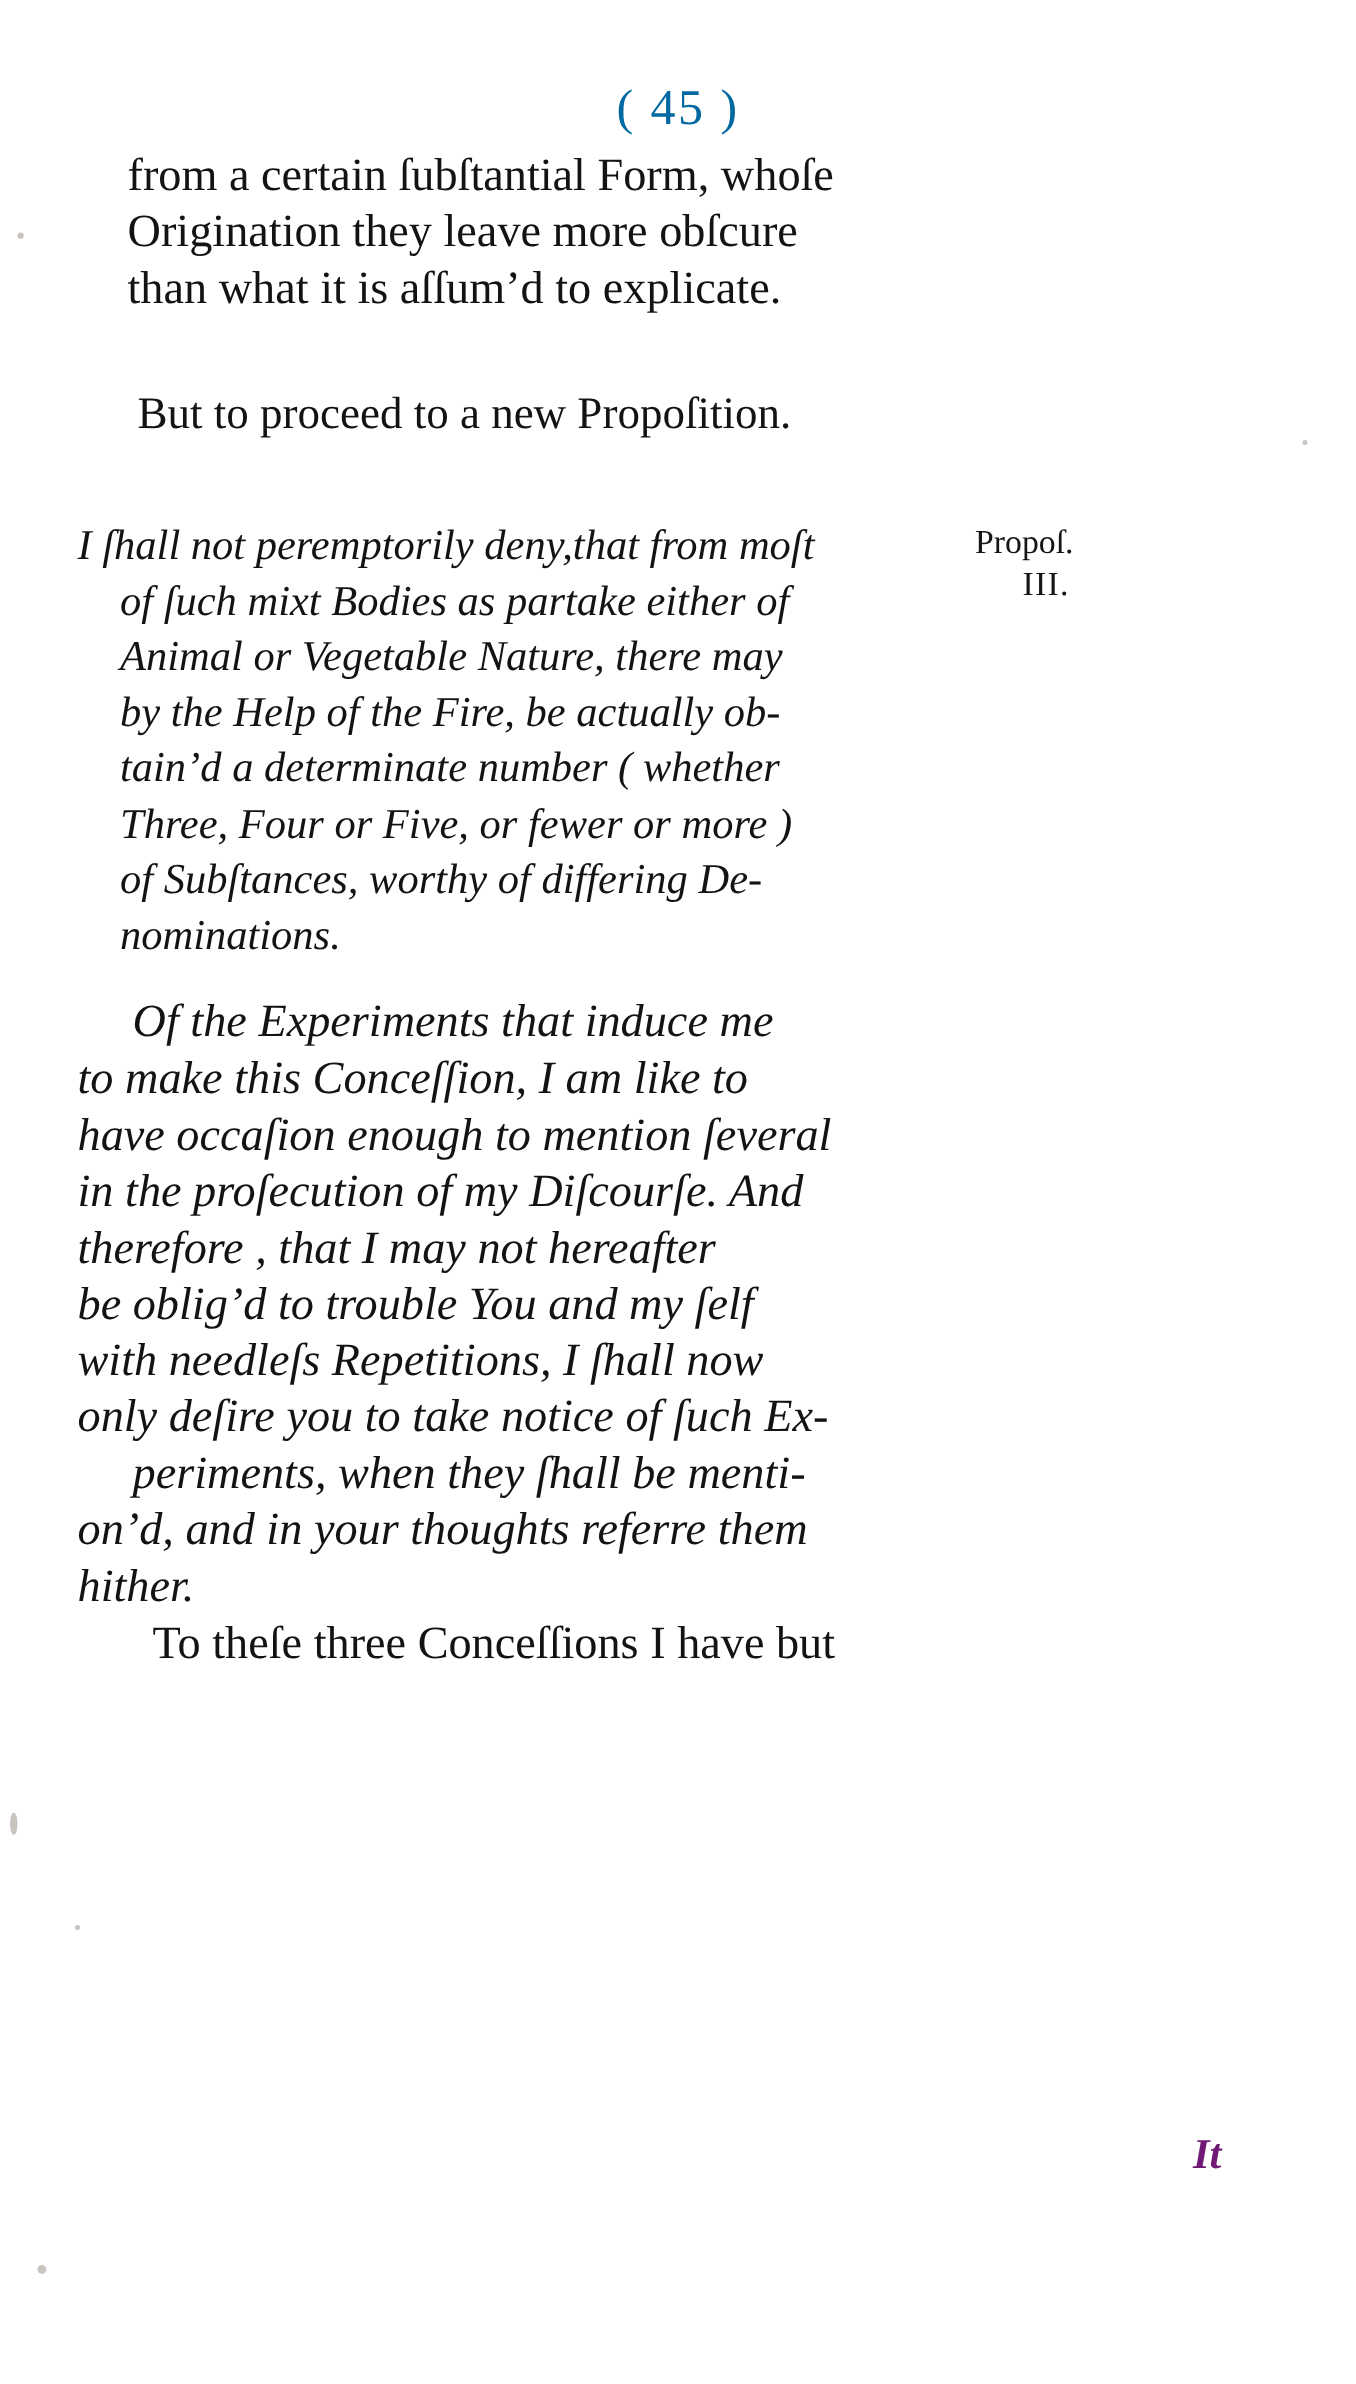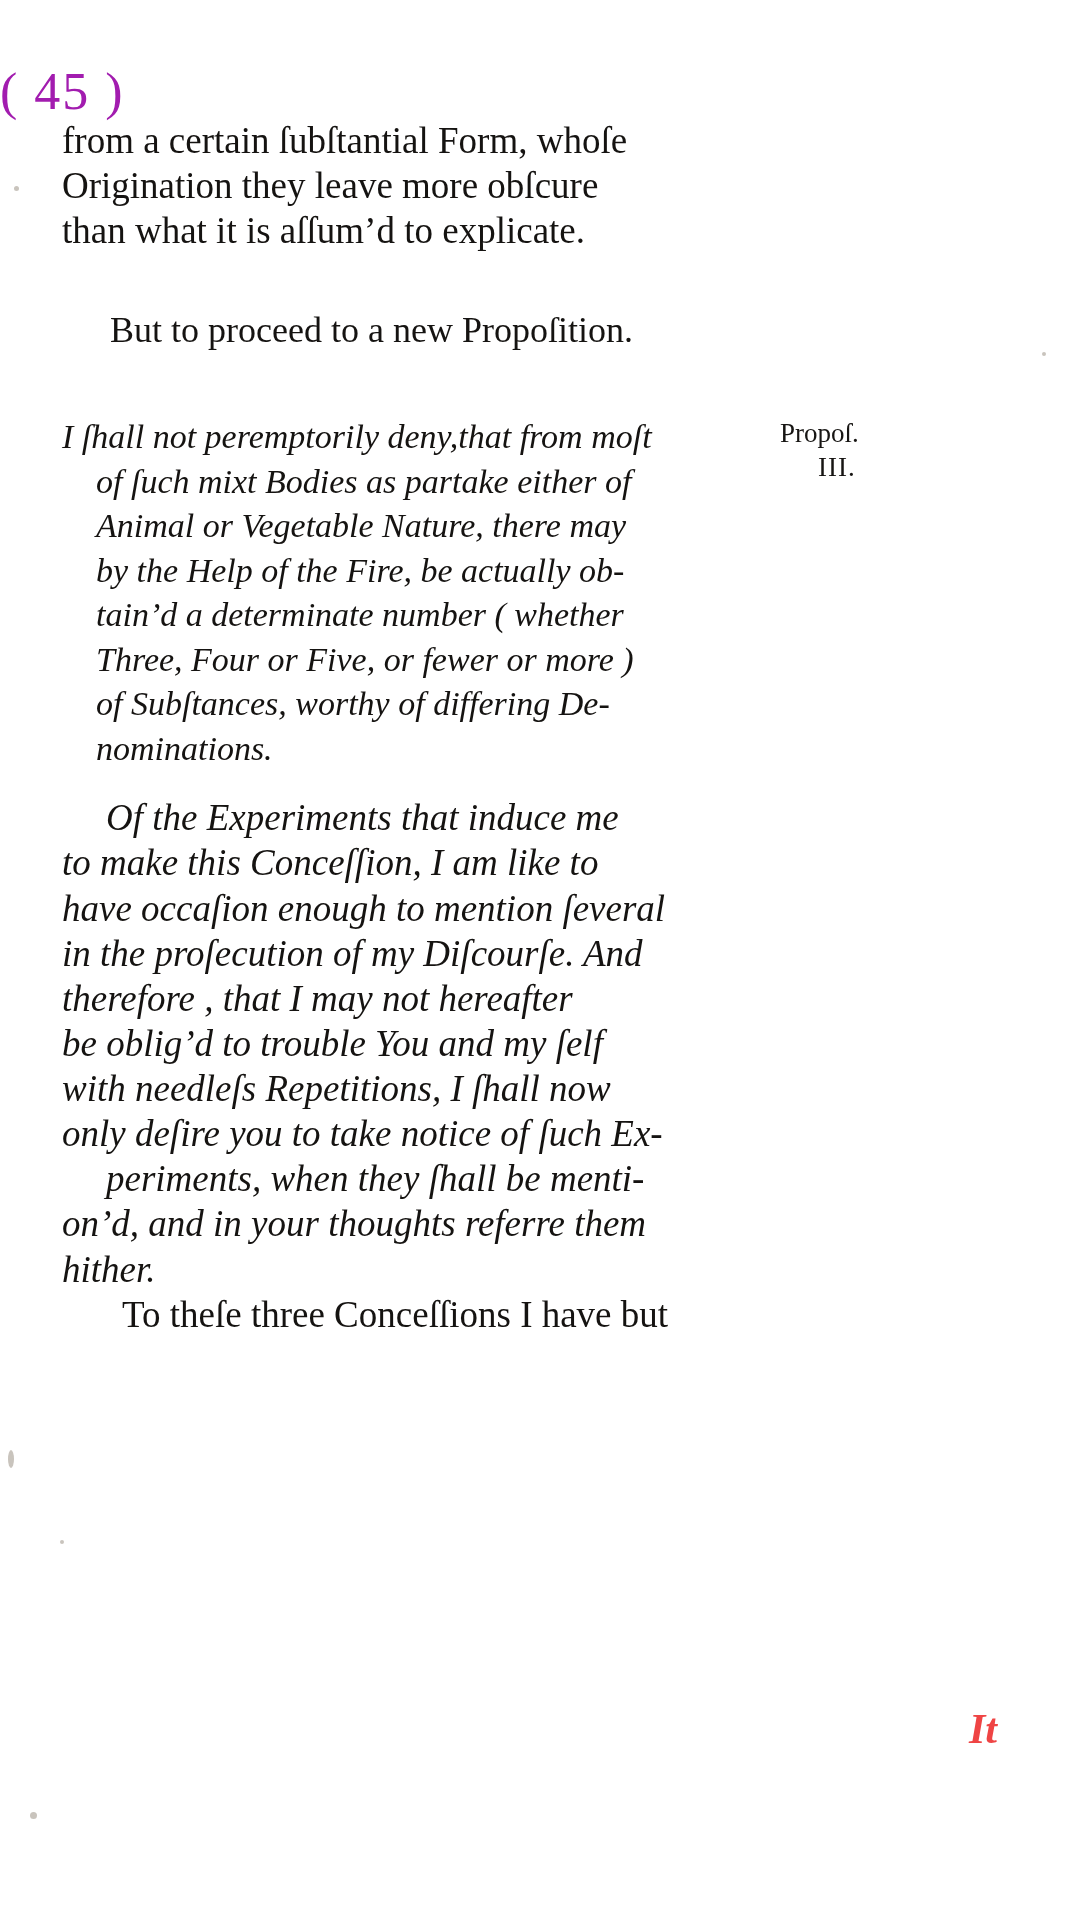--- a/index.html
+++ b/index.html
@@ -21,24 +21,25 @@
     inset: 0;
     padding: 0;
   }
 
   
   .page-number {
     position: absolute;
     top: 62px;
     left: 0;
     right: 0;
-    font-size: 52px;
+    text-align: center;
+    font-size: 40px;
     letter-spacing: 2px;
     font-family: "Liberation Serif", serif;
-    color: #a21caf;
+    color: #0369a1;
   }
 
   .content {
     position: absolute;
     top: 118px;
     left: 62px;
     width: 960px;
   }
 
   
@@ -48,20 +49,21 @@
     margin: 0;
     color: #151311;
     text-align: justify;
     text-justify: inter-word;
     font-family: "Liberation Serif", serif;
   }
 
   p.para-open {
     width: 700px;
     margin-bottom: 0;
+    margin-left: 40px;
   }
   p.para-open .l { display: block; white-space: nowrap; }
 
   p.para-proceed {
     margin-top: 56px;
     margin-left: 48px;
     font-size: 36px;
   }
 
   
@@ -117,26 +119,26 @@
   .para-final {
     margin-top: 6px;
     width: 900px;
   }
   .para-final .l { display: block; white-space: nowrap; }
   .para-final .indent { padding-left: 60px; }
 
   
   .catchword {
     position: absolute;
-    right: 88px;
+    right: 108px;
     top: 1705px;
     font-style: italic;
     font-weight: bold;
-    font-size: 42px;
-    color: #ef4444;
+    font-size: 34px;
+    color: #701a75;
     font-family: "Liberation Serif", serif;
   }
 
   
   .speck {
     position: absolute;
     background: #c9c4bd;
     border-radius: 50%;
   }
 </style>

